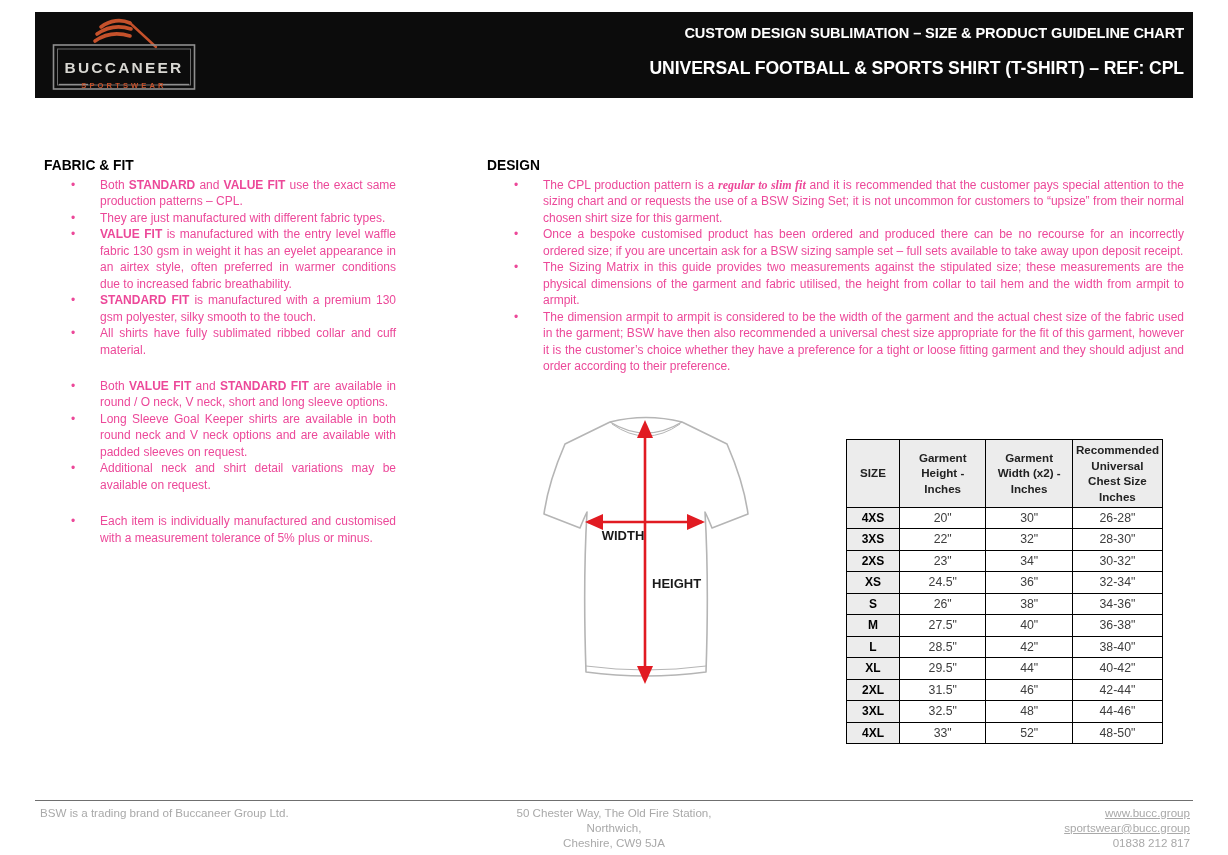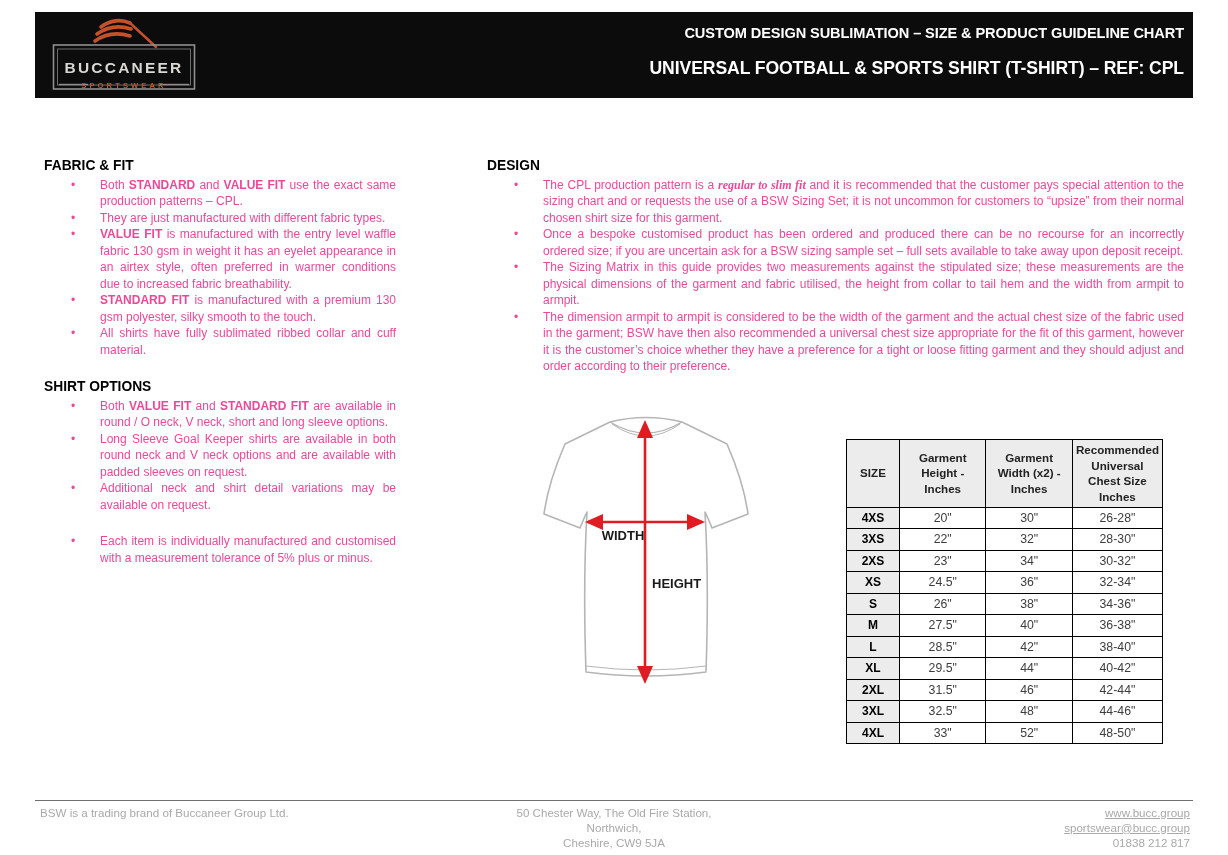--- a/index.html
+++ b/index.html
@@ -113,21 +113,20 @@
         <h2>FABRIC &amp; FIT</h2>
         <ul>
           <li><span class="seg-n">Both </span><span class="seg-b">STANDARD</span><span class="seg-n"> and </span><span class="seg-b">VALUE FIT</span><span class="seg-n"> use the exact same production patterns – CPL.</span></li>
           <li><span class="seg-n">They are just manufactured with different fabric types.</span></li>
           <li><span class="seg-b">VALUE FIT</span><span class="seg-n"> is manufactured with the entry level waffle fabric 130 gsm in weight it has an eyelet appearance in an airtex style, often preferred in warmer conditions due to increased fabric breathability.</span></li>
           <li><span class="seg-b">STANDARD FIT</span><span class="seg-n"> is manufactured with a premium 130 gsm polyester, silky smooth to the touch.</span></li>
           <li><span class="seg-n">All shirts have fully sublimated ribbed collar and cuff material.</span></li>
         </ul>
       </div>
       <div class="section">
-        <h2>SHIRT OPTIONS</h2>
         <ul>
           <li><span class="seg-n">Both </span><span class="seg-b">VALUE FIT</span><span class="seg-n"> and </span><span class="seg-b">STANDARD FIT</span><span class="seg-n"> are available in round / O neck, V neck, short and long sleeve options.</span></li>
           <li><span class="seg-n">Long Sleeve Goal Keeper shirts are available in both round neck and V neck options and are available with padded sleeves on request.</span></li>
           <li><span class="seg-n">Additional neck and shirt detail variations may be available on request.</span></li>
         </ul>
       </div>
       <div class="section">
         <ul>
           <li><span class="seg-n">Each item is individually manufactured and customised with a measurement tolerance of 5% plus or minus.</span></li>
         </ul>

